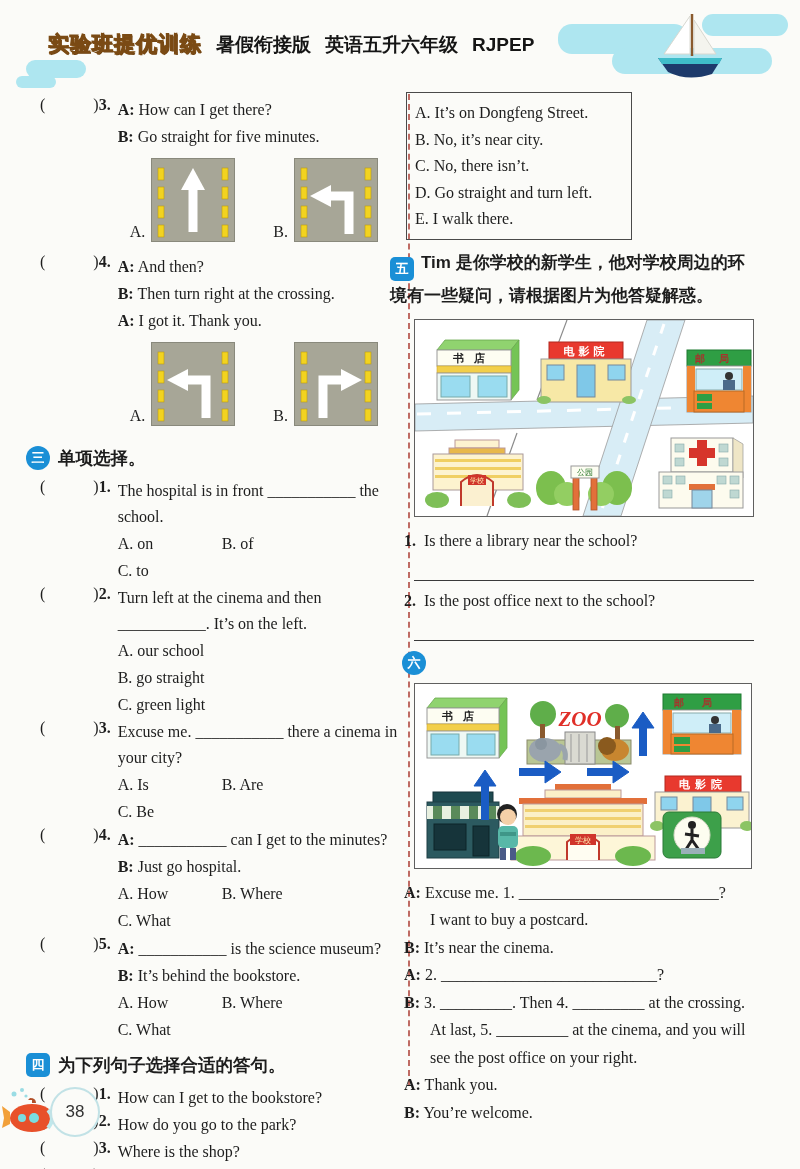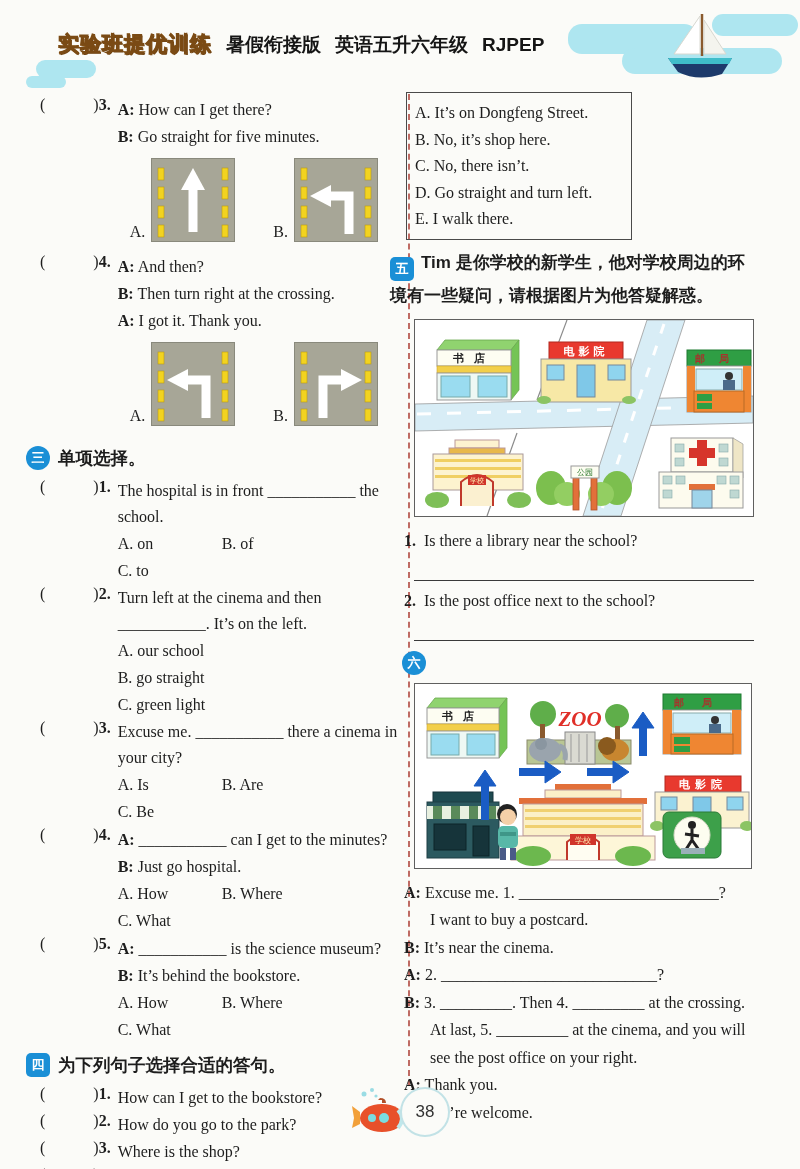--- a/index.html
+++ b/index.html
@@ -1,19 +1,19 @@
 <!DOCTYPE html>
 <html><head>
 <meta charset="utf-8">
 <style>
   html,body{margin:0;padding:0;background:#e8e8e4;}
   .page{position:relative;width:800px;height:1169px;background:#fbfbf8;overflow:hidden;
         font-family:"Liberation Serif",serif;color:#1d1d1d;font-size:16px;}
   
-  .hdr{position:absolute;left:12px;top:0;width:681px;height:92px;}
+  .hdr{position:absolute;left:2px;top:0;width:681px;height:92px;}
   .cloud{position:absolute;background:#aee6f0;border-radius:14px;}
   .hdr-title{position:absolute;left:46px;top:30px;white-space:nowrap;}
   .series{font-family:"Liberation Sans",sans-serif;font-weight:bold;font-size:21px;color:#f7a41d;
           -webkit-text-stroke:1px #7a4a14;text-shadow:1px 1px 0 #6e4212;letter-spacing:1px;}
   .hdr-black{font-family:"Liberation Sans",sans-serif;font-weight:bold;font-size:19px;color:#151515;margin-left:14px;}
   .boat{position:absolute;left:638px;top:8px;}
   
   .divider{position:absolute;left:408px;top:94px;height:992px;border-left:2px dashed #b5534b;opacity:.85;}
   
   .col-left{position:absolute;left:40px;top:96px;width:364px;}
@@ -45,21 +45,21 @@
   .opts.wide span{min-width:150px;}
   
   .ans-box{border:1.5px solid #4a4a4a;width:206px;padding:7px 10px 6px 8px;margin-left:2px;}
   .ans-box .line{line-height:26.5px;}
   .mapbox{border:1.5px solid #5f5f5f;background:#fff;margin:8px 0 10px 10px;}
   .rq{line-height:27px;margin-top:2px;}
   .rq b{margin-right:8px;}
   .ansline{height:26px;border-bottom:1.2px solid #3a3a3a;margin:0 2px 6px 10px;}
   .dlg .hang{line-height:27.5px;}
   
-  .foot{position:absolute;left:0;top:1086px;width:800px;display:flex;justify-content:center;align-items:center;}
+  .foot{position:absolute;left:0;top:1086px;width:800px;display:flex;align-items:center;}
   .pgwrap{display:flex;align-items:center;}
   .pgnum{width:46px;height:46px;border:2px solid #c2e2e6;border-radius:50%;display:flex;align-items:center;
          justify-content:center;font-family:"Liberation Sans",sans-serif;font-size:17px;color:#333;
          margin-left:-14px;background:#fbfbf8;}
 </style>
 </head>
 <body>
 
 <div class="page">
 
@@ -259,21 +259,21 @@
         <span class="qnum">4.</span>
         <div class="qbody line">Is there a park near here?</div>
       </div>
 
   </div>
 
   <div class="col-right">
 
     <div class="ans-box">
       <div class="line">A. It’s on Dongfeng Street.</div>
-      <div class="line">B. No, it’s shop here.</div>
+      <div class="line">B. No, it’s near city.</div>
       <div class="line">C. No, there isn’t.</div>
       <div class="line">D. Go straight and turn left.</div>
       <div class="line">E. I walk there.</div>
     </div>
 
     <div class="sec-cn">
       <span class="sec-icon sq">五</span><span>Tim 是你学校的新学生，他对学校周边的环境有一些疑问，请根据图片为他答疑解惑。</span>
     </div>
 
     <div class="mapbox" style="width:338px;height:196px;">

